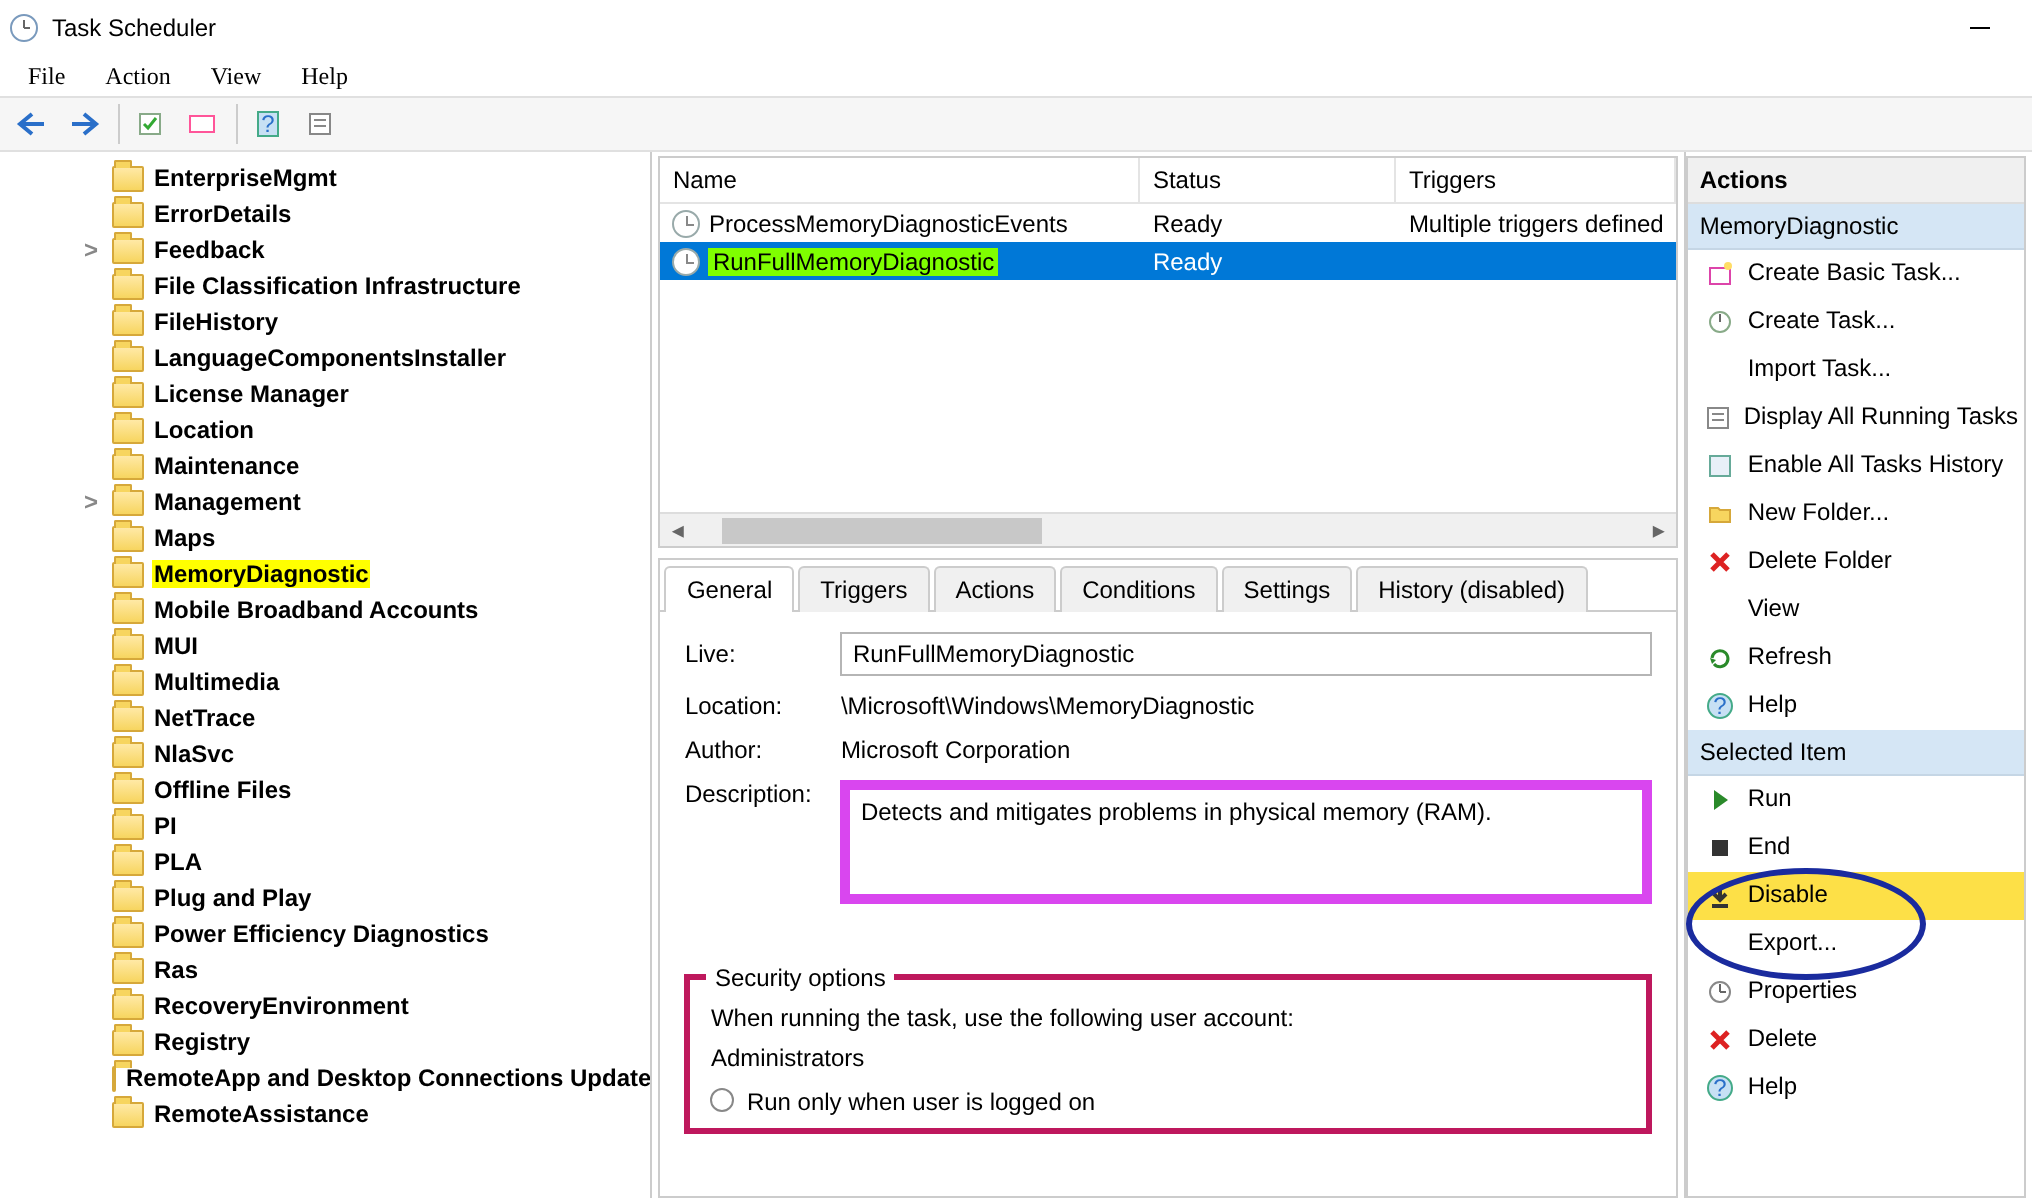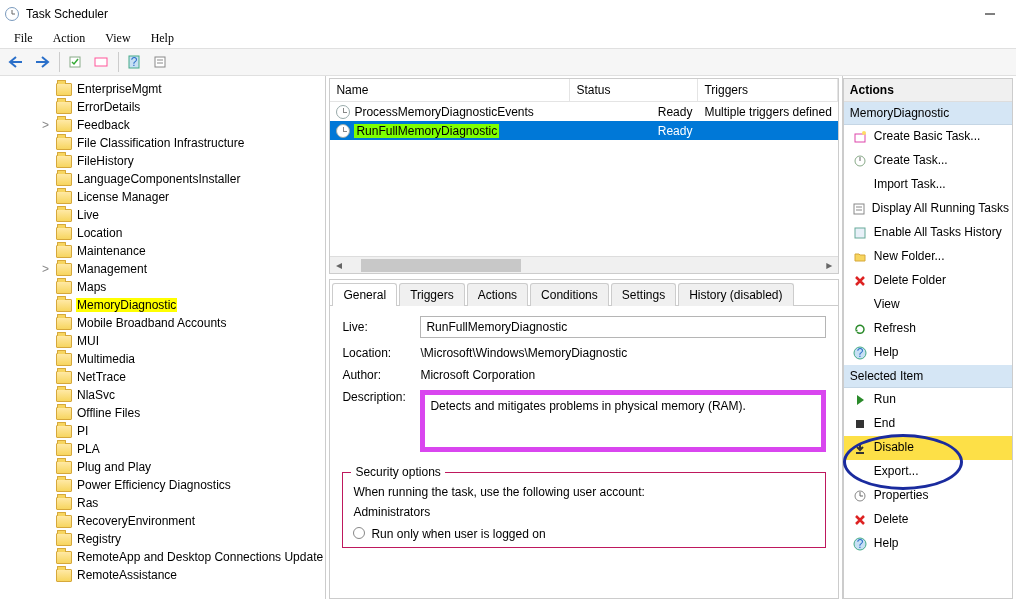--- a/index.html
+++ b/index.html
@@ -7,52 +7,52 @@
 .titlebar { height: 28px; display: flex; align-items: center; padding: 2px 4px; }
 .titlebar .icon { width: 16px; height: 16px; margin-right: 6px; }
 .titlebar .spacer { flex: 1; }
 .titlebar .winbtn { width: 44px; height: 24px; display: flex; align-items: center; justify-content: center; }
 .menubar { height: 20px; display: flex; align-items: center; padding: 0 4px; }
 .menubar .menuitem { padding: 2px 10px; font-family: Liberation Serif, serif; }
 .toolbar { height: 28px; display: flex; align-items: center; padding: 2px 4px; border-top: 1px solid #e0e0e0; border-bottom: 1px solid #e0e0e0; background: #f6f6f6; }
 .toolbar .btn { width: 24px; height: 22px; display: flex; align-items: center; justify-content: center; border: 1px solid transparent; margin-right: 2px; }
 .toolbar .sep { width: 1px; height: 20px; background: #ccc; margin: 0 3px; }
 .main { display: flex; height: calc(599px - 28px - 20px - 28px); position: relative; }
-.tree { width: 330px; border-right: 1px solid #ccc; overflow: hidden; padding-top: 4px; }
+.tree { width: 330px; border-right: 1px solid #ccc; overflow: hidden; padding-top: 4px; font-weight: bold; }
 .tree-row { height: 18px; display: flex; align-items: center; padding-left: 56px; white-space: nowrap; position: relative; }
 .tree-row .exp { position: absolute; left: 42px; width: 10px; color: #888; }
 .tree-row .folder { width: 16px; height: 13px; background: linear-gradient(#ffe9a6,#f7d55f); border: 1px solid #d6a83a; border-radius: 1px; margin-right: 4px; position: relative; }
 .tree-row .folder::before { content: ""; position: absolute; top: -4px; left: 0; width: 7px; height: 3px; background: #f7d55f; border: 1px solid #d6a83a; border-bottom: none; border-radius: 1px 1px 0 0; }
 .tree-row.hl .label { background: #ffff00; }
 .center { flex: 1; display: flex; flex-direction: column; border-right: 1px solid #ccc; }
 .tasklist { flex: 0 0 196px; border: 1px solid #ccc; margin: 2px 3px 1px; display: flex; flex-direction: column; }
 .tasklist .hdr { display: flex; background: #fff; border-bottom: 1px solid #e4e4e4; }
 .tasklist .hdr .col { padding: 4px 6px; border-right: 1px solid #e4e4e4; }
 .tasklist .rows { flex: 1; overflow: hidden; }
 .tasklist .row { display: flex; height: 19px; align-items: center; }
-.tasklist .row .cell { padding: 0 6px; overflow: hidden; white-space: nowrap; text-align: right; }
+.tasklist .row .cell { padding: 0 6px; overflow: hidden; white-space: nowrap; }
 .tasklist .row.selected { background: #0078d7; color: #fff; }
 .tasklist .row .tname { display: flex; align-items: center; gap: 4px; }
 .clock-ico { width: 14px; height: 14px; border: 1px solid #9aa; border-radius: 50%; position: relative; background: #fff; }
 .clock-ico::after { content: ""; position: absolute; left: 6px; top: 2px; width: 1px; height: 5px; background: #888; }
 .clock-ico::before { content: ""; position: absolute; left: 6px; top: 6px; width: 4px; height: 1px; background: #888; }
 .tasklist .scrollbar { height: 17px; background: #f0f0f0; border-top: 1px solid #ddd; display: flex; align-items: center; }
 .tasklist .scrollbar .thumb { width: 160px; height: 13px; background: #c8c8c8; margin-left: 14px; }
 .tasklist .scrollbar .arr { width: 17px; height: 17px; display: flex; align-items: center; justify-content: center; color: #666; }
 .tabs-pane { flex: 1; border: 1px solid #ccc; margin: 4px 3px 0; background: #fff; display: flex; flex-direction: column; overflow: hidden; }
 .tabs { display: flex; border-bottom: 1px solid #ccc; padding: 2px 2px 0; }
 .tab { padding: 4px 10px; border: 1px solid #ccc; border-bottom: none; background: #f0f0f0; margin-right: 2px; border-radius: 3px 3px 0 0; position: relative; top: 1px; }
 .tab.active { background: #fff; }
 .tabbody { padding: 10px 12px; flex: 1; overflow: hidden; }
 .fldrow { display: flex; margin-bottom: 8px; align-items: center; }
 .fldrow .lbl { width: 78px; }
 .fldrow input { flex: 1; padding: 3px 5px; border: 1px solid #b5b5b5; }
 .fldrow .val { flex: 1; }
 .fldrow textarea { flex: 1; height: 62px; padding: 4px 5px; border: 5px solid #d946ef; resize: none; font-family: inherit; }
-.fieldset { border: 1px solid #be185d; padding: 12px 10px 6px; margin-top: 20px; position: relative; }
+.fieldset { border: 3px solid #be185d; padding: 12px 10px 6px; margin-top: 35px; position: relative; }
 .fieldset .legend { position: absolute; top: -8px; left: 8px; background: #fff; padding: 0 4px; }
 .actions { width: 172px; border: 1px solid #ccc; margin: 2px 3px 0 0; display: flex; flex-direction: column; overflow: hidden; }
 .actions .ahdr { background: #f0f0f0; padding: 4px 6px; font-weight: bold; border-bottom: 1px solid #ddd; }
 .actions .agrp { background: #d5e6f5; padding: 4px 6px; border-bottom: 1px solid #c5d6e5; }
 .actions .aitem { padding: 4px 8px; display: flex; gap: 6px; white-space: nowrap; }
 .actions .aitem.hl { background: #fde047; }
 .aico { width: 16px; height: 16px; display: flex; align-items: center; justify-content: center; }
 .circle-annot { position: absolute; border: 3px solid #1a2b9e; border-radius: 50%; pointer-events: none; }
 .label { padding: 0 1px; }
 </style>
@@ -145,24 +145,20 @@
         <span class="folder"></span>
         <span class="label">FileHistory</span>
       </div>
       <div class="tree-row">
         <span class="folder"></span>
         <span class="label">LanguageComponentsInstaller</span>
       </div>
       <div class="tree-row">
         <span class="folder"></span>
         <span class="label">License Manager</span>
-      </div>
-      <div class="tree-row">
-        <span class="folder"></span>
-        <span class="label">Live</span>
       </div>
       <div class="tree-row">
         <span class="folder"></span>
         <span class="label">Location</span>
       </div>
       <div class="tree-row">
         <span class="folder"></span>
         <span class="label">Maintenance</span>
       </div>
       <div class="tree-row">

